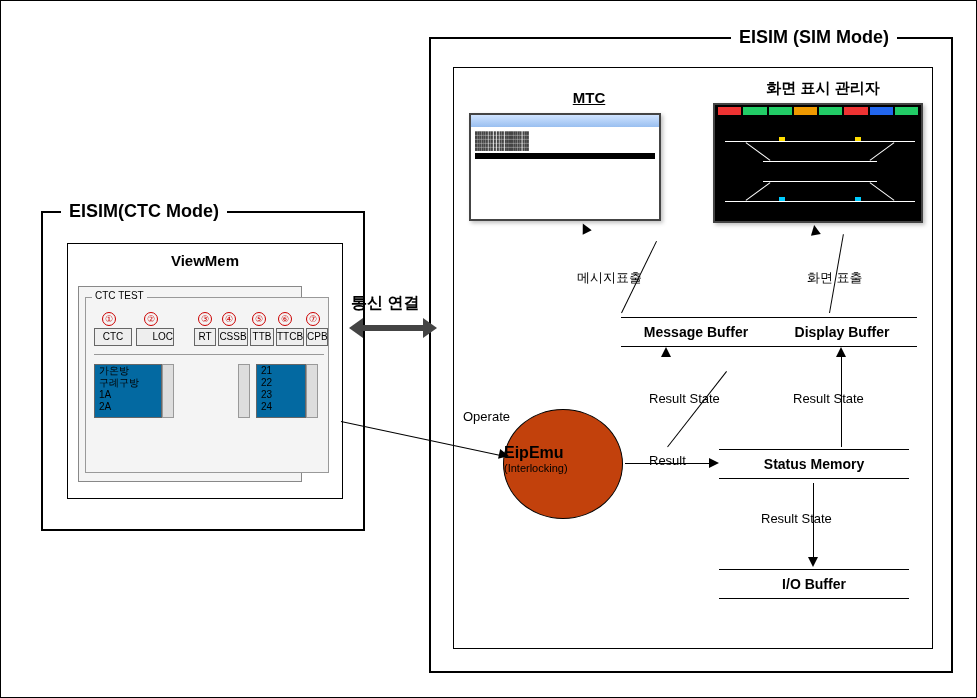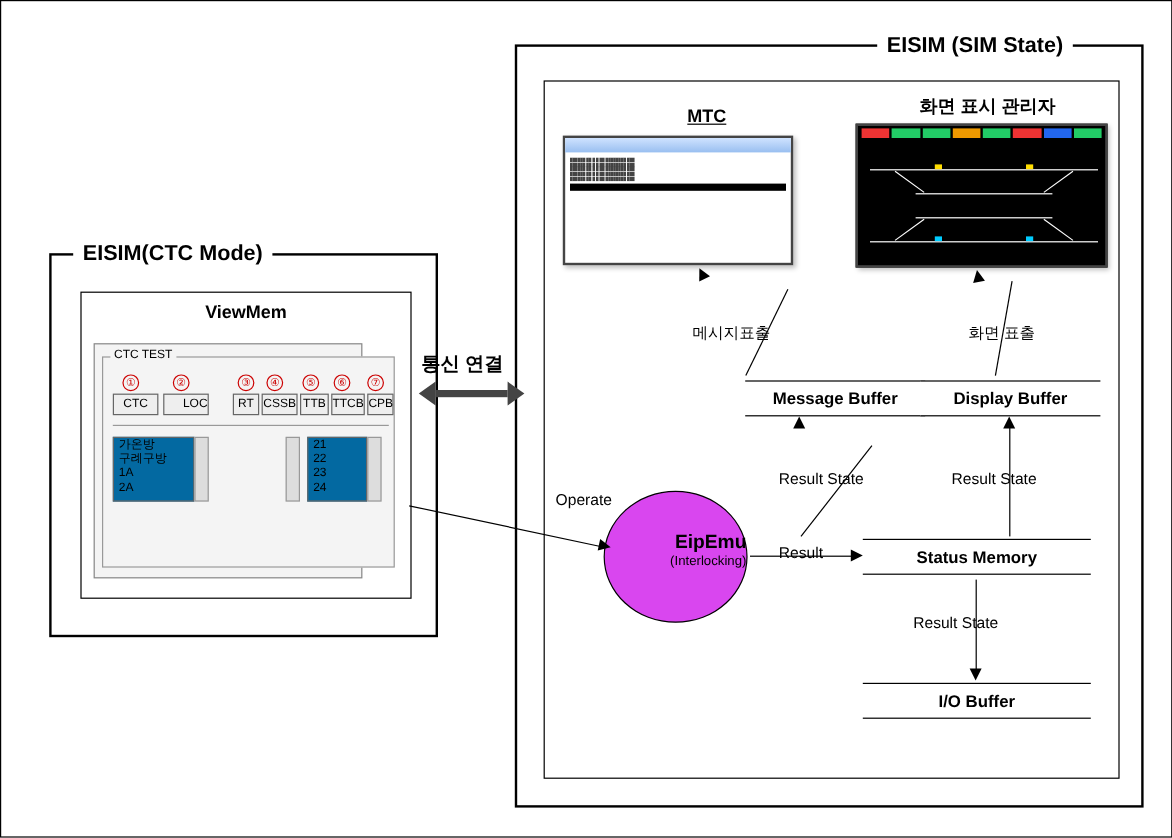--- a/index.html
+++ b/index.html
@@ -130,22 +130,22 @@
   .disp-top { position:absolute; top:2px; left:2px; right:2px; height:10px; display:flex; }
   .disp-top div { flex:1; margin:0 1px; height:8px; }
   .trackline { position:absolute; background:#fff; height:1px; }
   .slashline { position:absolute; background:#fff; height:1px; }
 
   
   .circlenode {
     position: absolute;
     border: 1.5px solid #000;
     border-radius: 50%;
-    background: #d946ef;
-    text-align: right;
+    background: #c2410c;
+    text-align: left;
   }
   .circlenode .ttl { font-weight: bold; font-size: 16px; }
   .circlenode .sub { font-size: 11px; }
 
   
   .rectnode {
     position: absolute;
     border-top: 1.5px solid #000;
     border-bottom: 1.5px solid #000;
     background: #fff;
@@ -236,21 +236,21 @@
             <div class="row">23</div>
             <div class="row">24</div>
           </div>
           <div class="scrollstub" style="left:220px; top:66px; height:54px;"></div>
         </div>
       </div>
     </div>
   </div>
 
   <div class="bigbox" style="left:428px; top:36px; width:524px; height:636px;">
-    <div class="bigbox-title" style="left:300px;">EISIM (SIM State)</div>
+    <div class="bigbox-title" style="left:300px;">EISIM (SIM Mode)</div>
 
     <div class="subbox" style="left:22px; top:28px; width:480px; height:582px;"></div>
   </div>
 
   <div class="thumb-title" style="left:558px; top:88px; width:60px;text-decoration:underline;">MTC</div>
 
   <div class="thumb" style="left:468px; top:112px; width:192px; height:108px;">
     <div class="mtc-titlebar"></div>
     <div class="mtc-body">
       <div>██████ ██ █ █ ██ ████████ ███</div>

